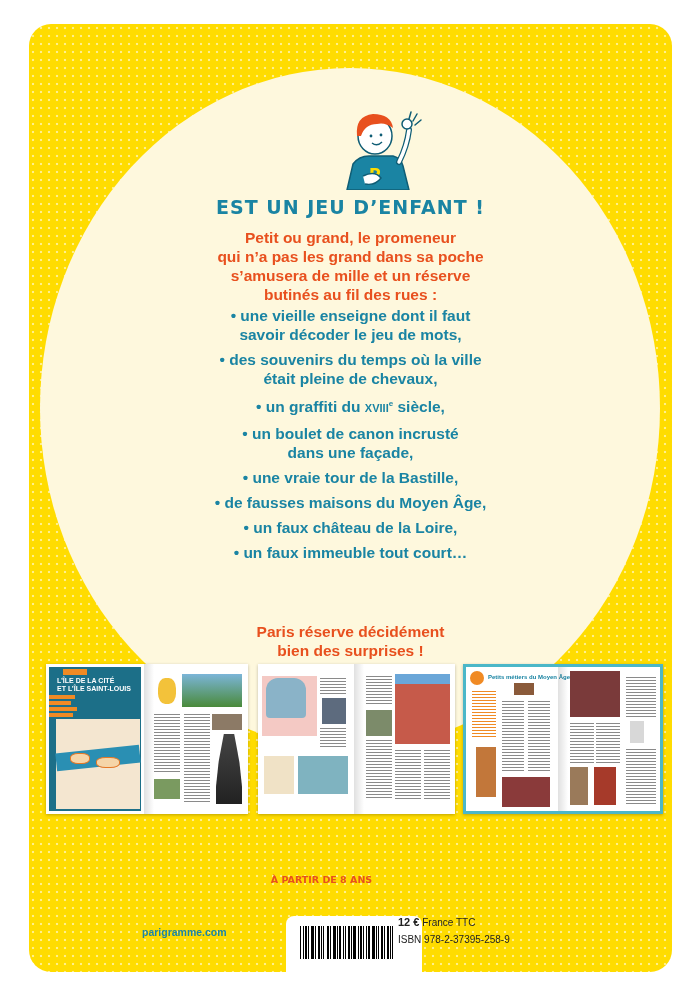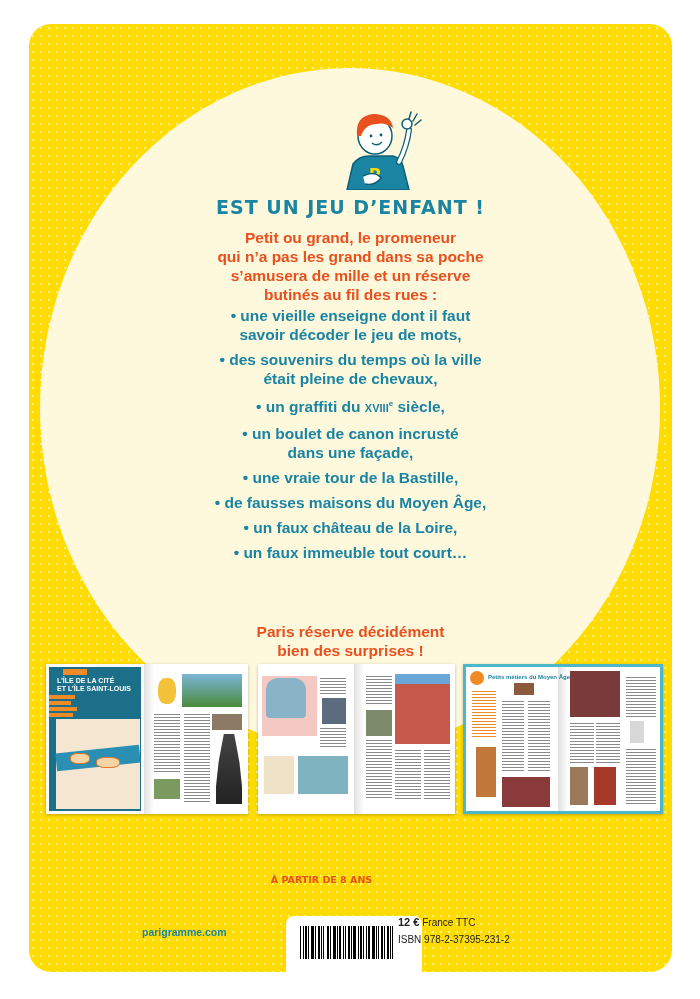--- a/index.html
+++ b/index.html
@@ -193,15 +193,15 @@
 
   <div class="barcode-box" style="left:257px;top:892px;">
     <div class="bars">
       <span style="width:1px;margin-right:2px"></span><span style="width:1px;margin-right:1px"></span><span style="width:2px;margin-right:1px"></span><span style="width:1px;margin-right:2px"></span><span style="width:3px;margin-right:1px"></span><span style="width:1px;margin-right:2px"></span><span style="width:2px;margin-right:1px"></span><span style="width:1px;margin-right:1px"></span><span style="width:1px;margin-right:3px"></span><span style="width:2px;margin-right:1px"></span><span style="width:1px;margin-right:2px"></span><span style="width:3px;margin-right:1px"></span><span style="width:1px;margin-right:1px"></span><span style="width:2px;margin-right:2px"></span><span style="width:1px;margin-right:1px"></span><span style="width:1px;margin-right:2px"></span><span style="width:2px;margin-right:1px"></span><span style="width:1px;margin-right:1px"></span><span style="width:3px;margin-right:2px"></span><span style="width:1px;margin-right:1px"></span><span style="width:2px;margin-right:1px"></span><span style="width:1px;margin-right:2px"></span><span style="width:1px;margin-right:1px"></span><span style="width:2px;margin-right:2px"></span><span style="width:3px;margin-right:1px"></span><span style="width:1px;margin-right:1px"></span><span style="width:1px;margin-right:2px"></span><span style="width:2px;margin-right:1px"></span><span style="width:1px;margin-right:2px"></span><span style="width:2px;margin-right:1px"></span><span style="width:1px;margin-right:1px"></span><span style="width:1px"></span>
     </div>
     <div class="bc-num">9 782373 952582</div>
   </div>
 
   <div class="price" style="left:369px;top:890px;">
     <div><b>12 €</b><span> France TTC</span></div>
-    <div>ISBN 978-2-37395-231-2</div>
+    <div>ISBN 978-2-37395-258-9</div>
   </div>
 </div>
 
 </body></html>

